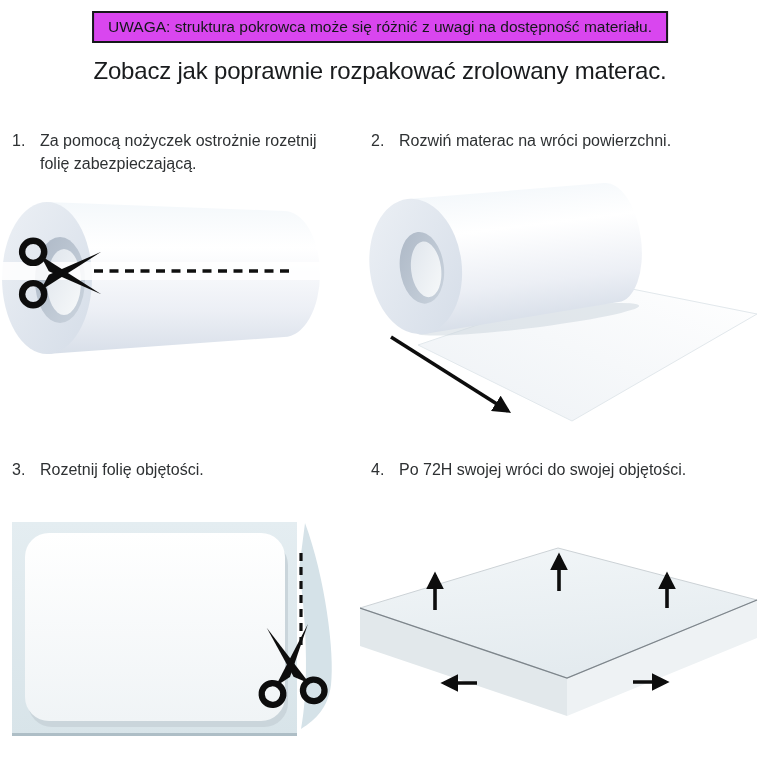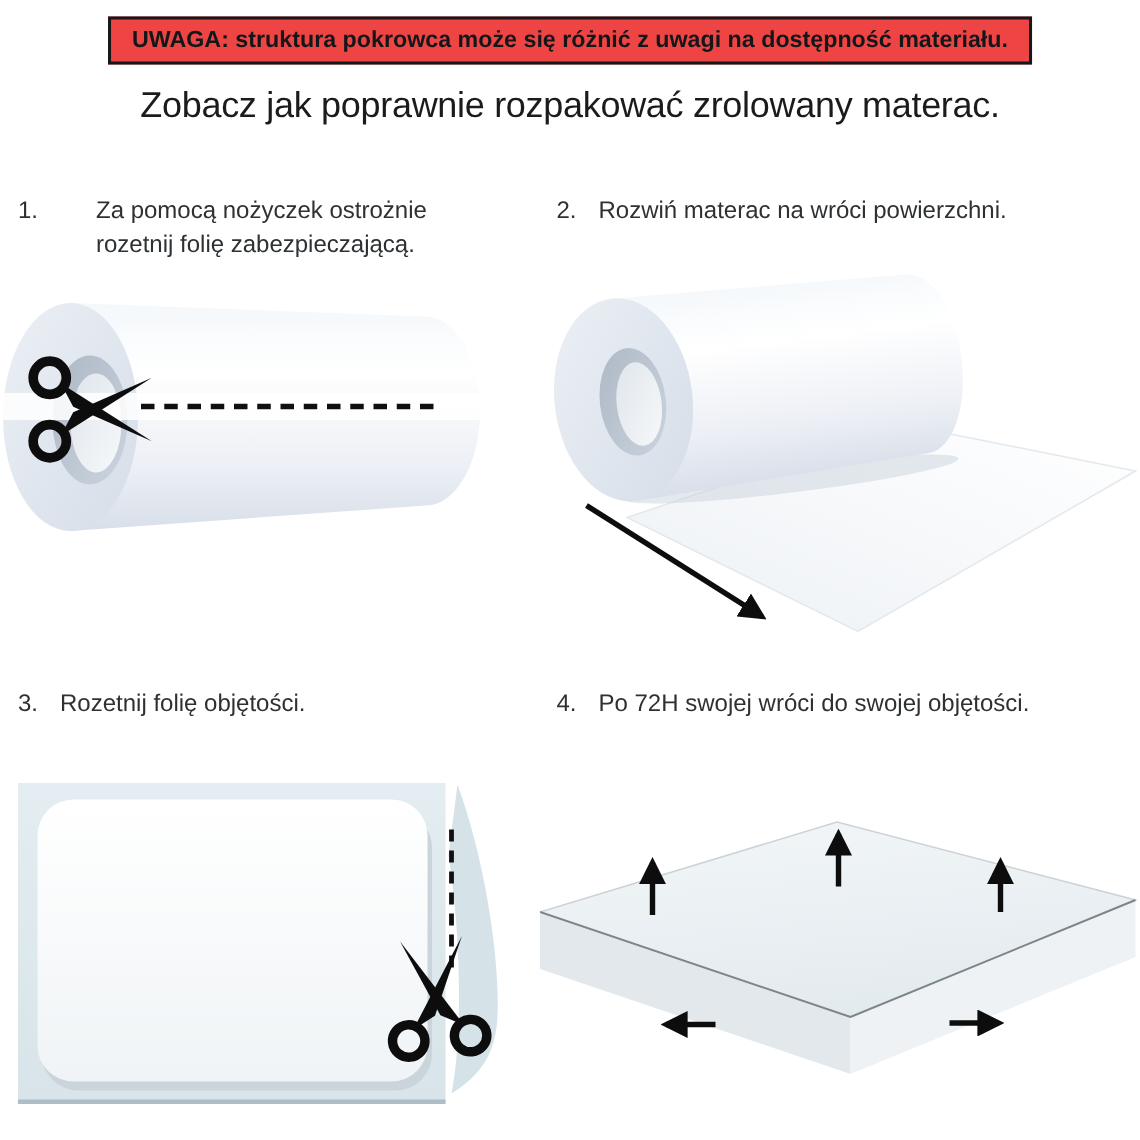--- a/index.html
+++ b/index.html
@@ -1,27 +1,27 @@
 <!DOCTYPE html>
 <html><head>
 <meta charset="utf-8">
 <style>
   html,body{margin:0;padding:0;background:#ffffff;}
   .page{position:relative;width:760px;height:760px;background:#ffffff;overflow:hidden;
         font-family:"Liberation Sans","DejaVu Sans",sans-serif;}
   .notice{position:absolute;top:11px;left:50%;transform:translateX(-50%);
-          background:#ef4444;border:2.5px solid #15181a;padding:3px 14px;
-          font-size:15.5px;font-weight:bold;color:#14171a;white-space:nowrap;line-height:1.45;}
+          background:#d946ef;border:2.5px solid #15181a;padding:3px 14px;
+          font-size:15.5px;font-weight:normal;color:#14171a;white-space:nowrap;line-height:1.45;}
   .title{position:absolute;top:57px;left:0;width:100%;margin:0;text-align:center;
          font-size:24px;font-weight:normal;color:#191b1d;letter-spacing:-0.2px;}
   .step{position:absolute;display:flex;align-items:flex-start;
         font-size:16px;line-height:1.42;color:#2e3133;}
   .step .num{flex:0 0 28px;width:28px;}
   .step.s1{left:12px;top:130px;width:320px;}
-  .step.s1 .txt{width:292px;margin-left:24px;}
+  .step.s1 .txt{width:292px;}
   .step.s2{left:371px;top:130px;width:386px;}
   .step.s3{left:12px;top:459px;width:330px;}
   .step.s4{left:371px;top:459px;width:386px;}
   .fig{position:absolute;}
   .fig1{left:0;top:185px;}
   .fig2{left:360px;top:165px;}
   .fig3{left:5px;top:515px;}
   .fig4{left:360px;top:530px;}
   svg{display:block;}
   .defs-holder{position:absolute;width:0;height:0;overflow:hidden;}

